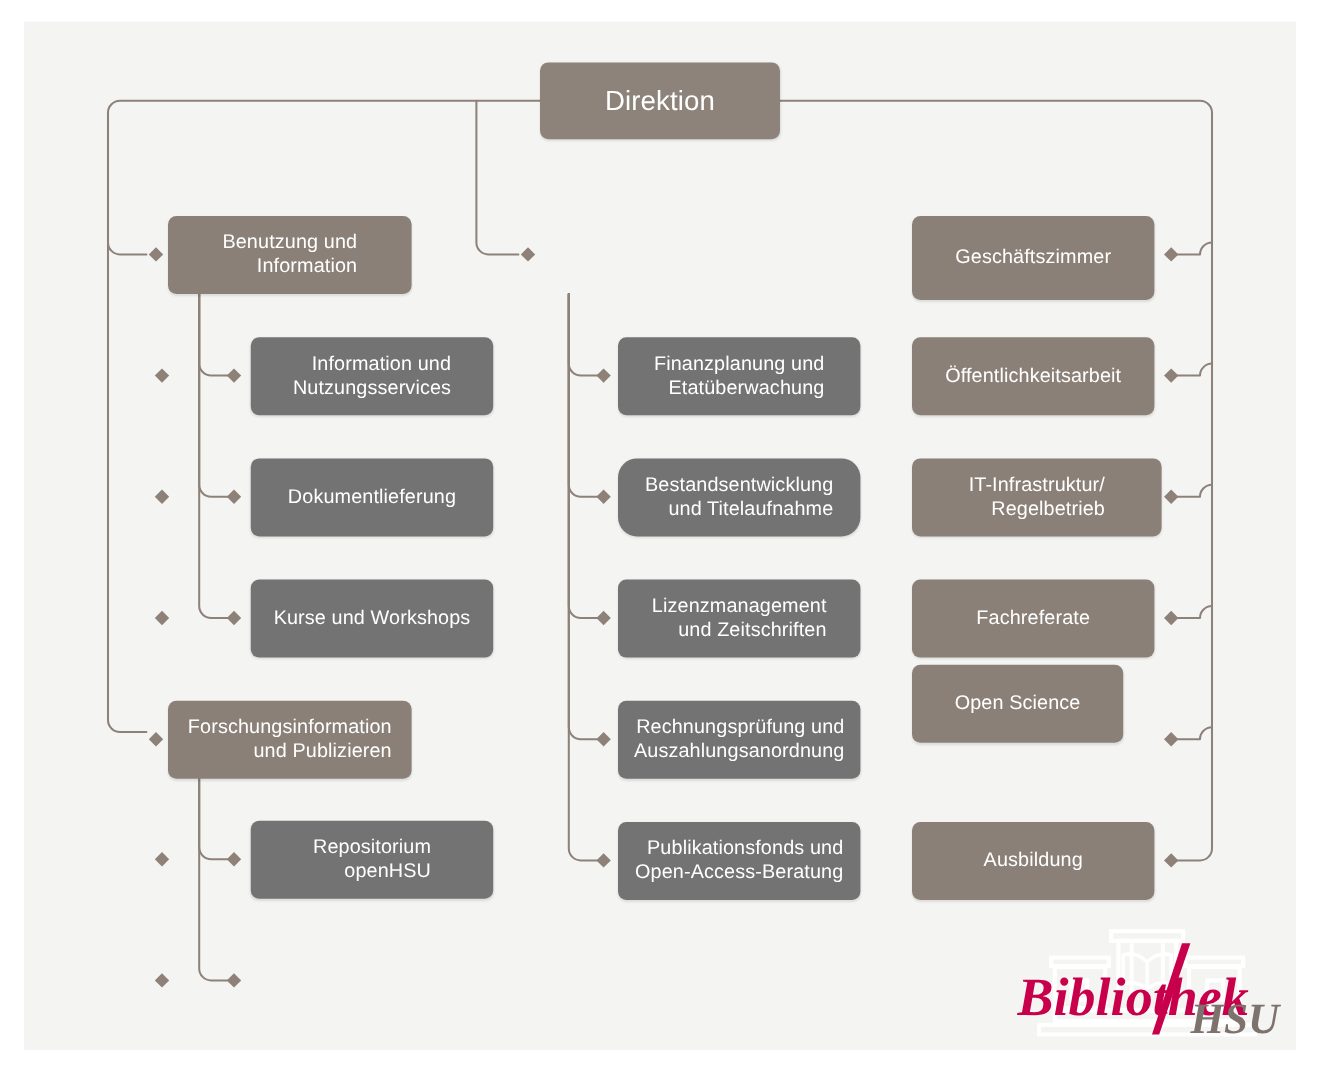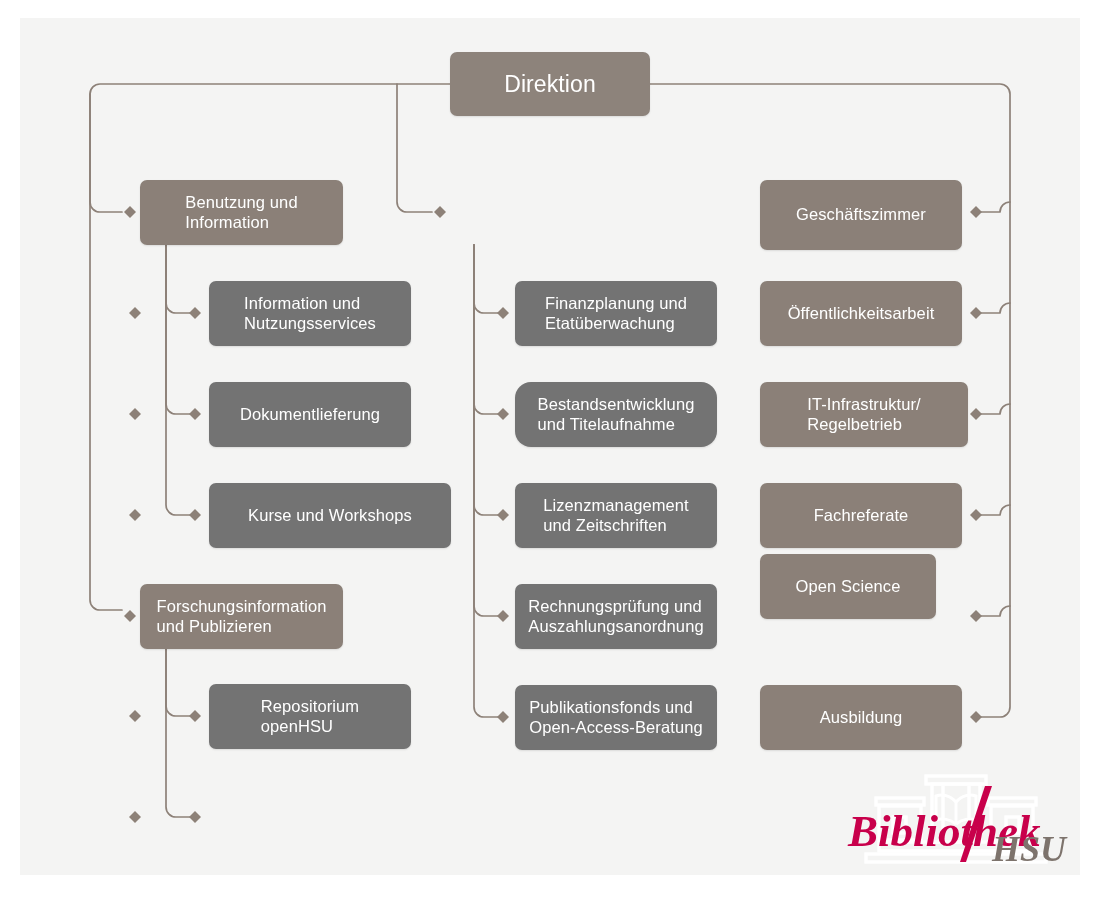--- a/index.html
+++ b/index.html
@@ -35,21 +35,21 @@
     height: 900px;
     pointer-events: none;
   }
   .node {
     position: absolute;
     box-sizing: border-box;
     border-radius: 7px;
     display: flex;
     align-items: center;
     justify-content: center;
-    text-align: left;
+    text-align: right;
     color: #ffffff;
     line-height: 1.16;
     padding: 4px 8px;
     letter-spacing: .1px;
     box-shadow: 0 1px 2px rgba(0,0,0,0.10);
   }
   .node.level1 {
     background: #8d837b;
     font-size: 23px;
   }
@@ -146,21 +146,21 @@
     <span class="node-label">Benutzung und
 Information</span>
   </div>
   <div class="node level3" style="left:209px; top:281px; width:202px; height:65px;">
     <span class="node-label">Information und
 Nutzungsservices</span>
   </div>
   <div class="node level3" style="left:209px; top:382px; width:202px; height:65px;">
     <span class="node-label">Dokumentlieferung</span>
   </div>
-  <div class="node level3" style="left:209px; top:483px; width:242px; height:65px;">
+  <div class="node level3" style="left:209px; top:483px; width:202px; height:65px;">
     <span class="node-label">Kurse und Workshops</span>
   </div>
 
   <div class="node level2" style="left:140px; top:584px; width:203px; height:65px;">
     <span class="node-label">Forschungsinformation
 und Publizieren</span>
   </div>
   <div class="node level3" style="left:209px; top:684px; width:202px; height:65px;">
     <span class="node-label">Repositorium
 openHSU</span>

